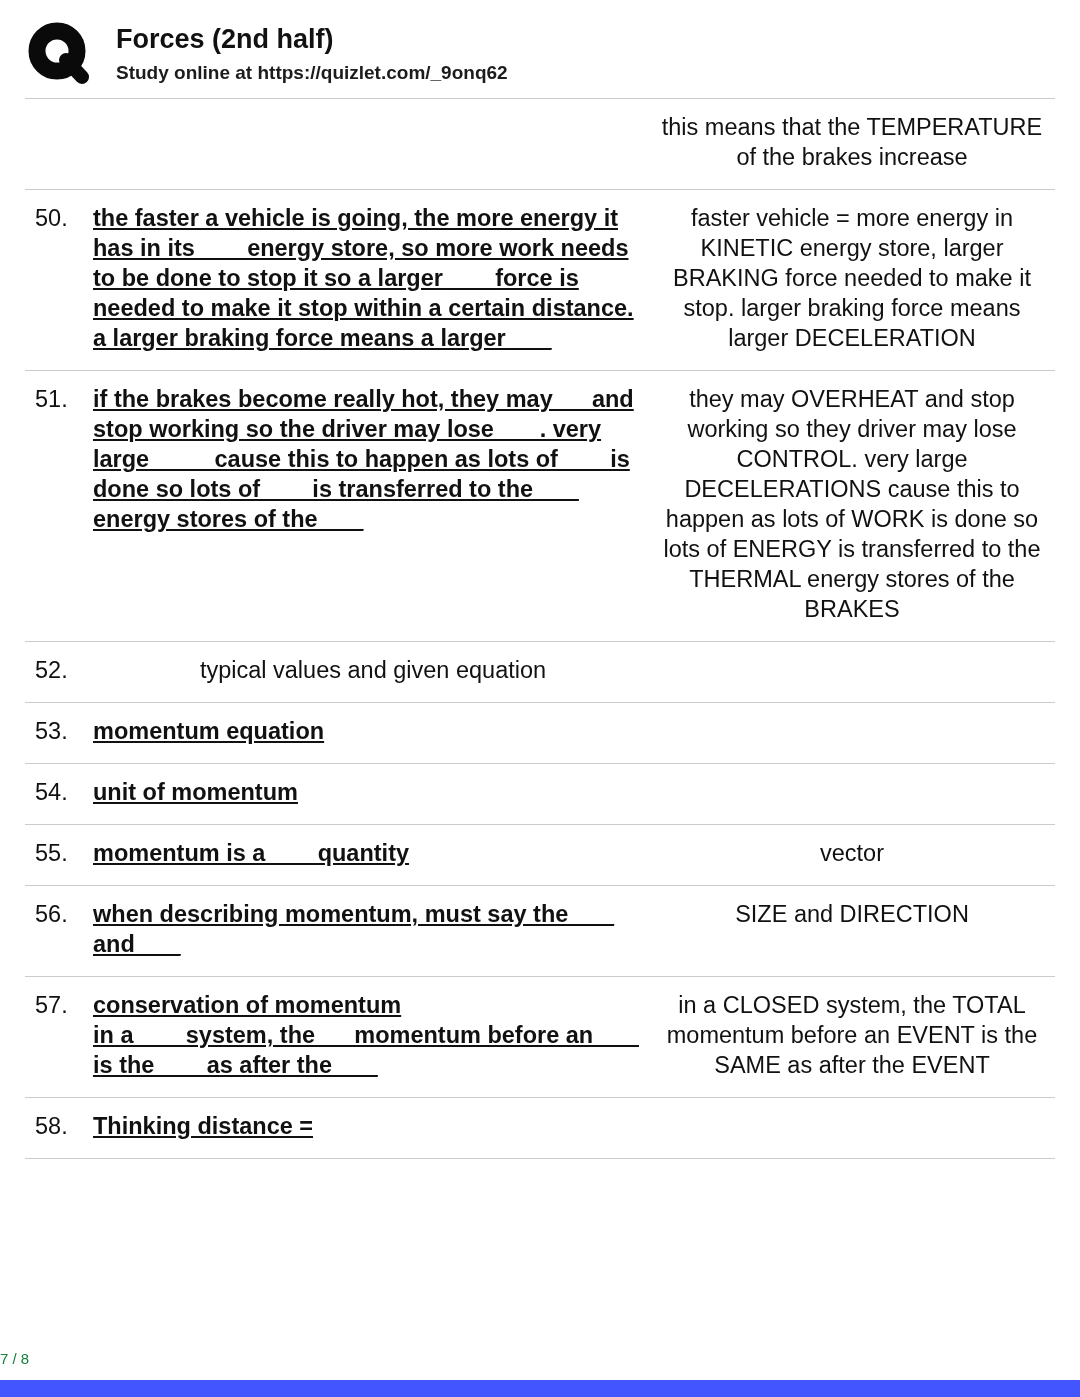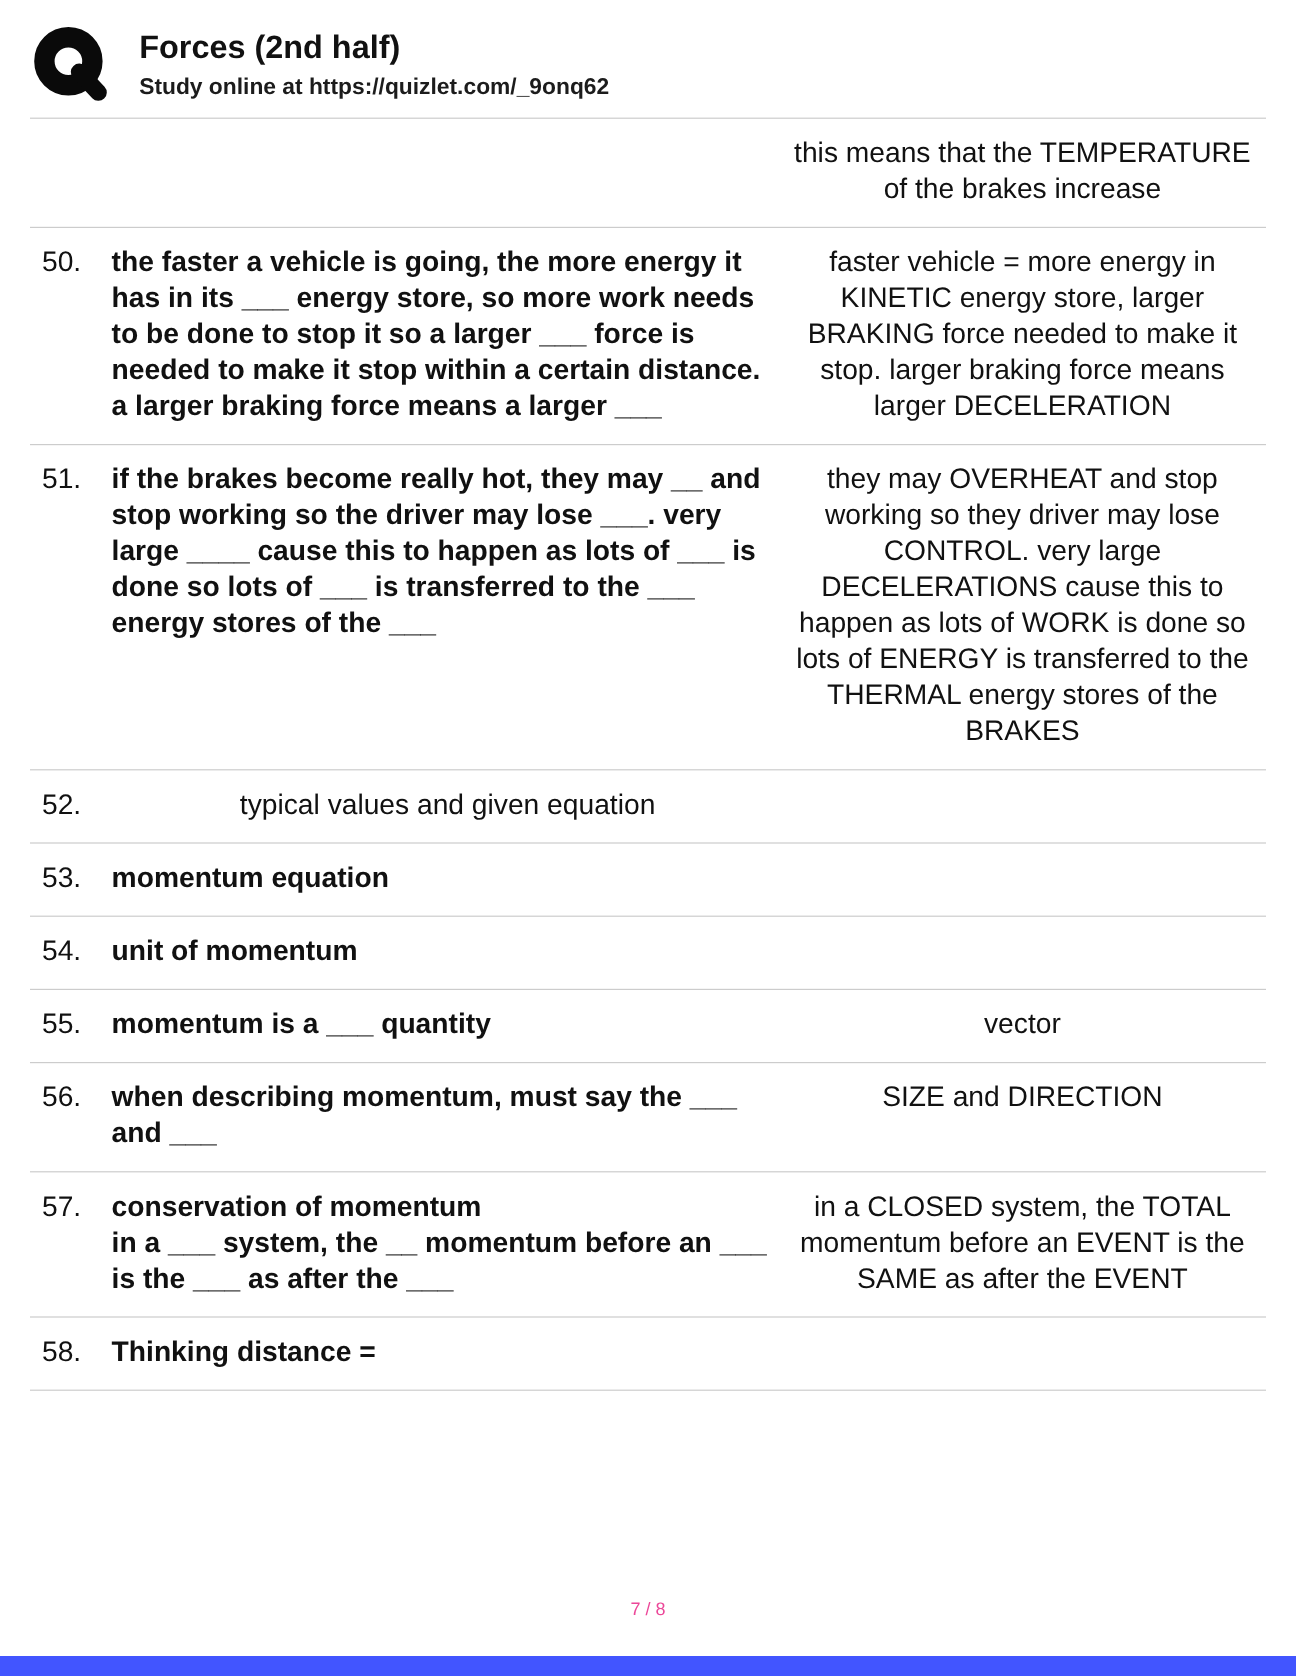--- a/index.html
+++ b/index.html
@@ -37,29 +37,28 @@
     display: grid;
     grid-template-columns: 50px 560px 1fr;
     column-gap: 8px;
     padding: 13px 12px 17px 10px;
     font-size: 23.5px;
     line-height: 30px;
     color: #111111;
   }
   .row + .row { border-top: 1px solid #cccccc; }
   .num { font-weight: normal; }
-  .question { font-weight: bold; white-space: pre-line; }
+  .question { font-weight: bold; white-space: pre-line; text-decoration: underline; }
   .answer { font-weight: normal; white-space: pre-line; text-align: center; }
 
   .footer {
     margin-top: auto;
-    text-align: center;
     font-size: 15px;
-    color: #ec4899;
-    padding-bottom: 30px;
+    color: #15803d;
+    padding-bottom: 13px;
   }
   .brand-bar {
     height: 17px;
     width: 100%;
     flex: 0 0 auto;
   }
 </style>
 </head>
 <body>
 

